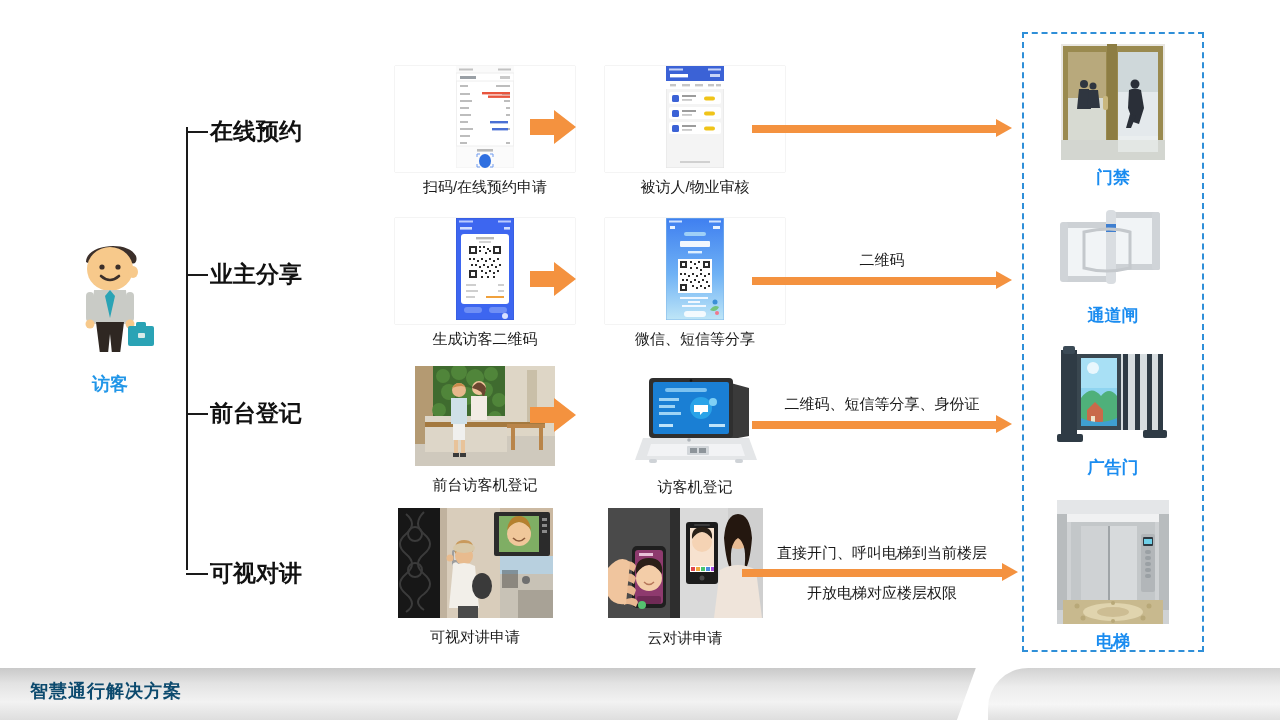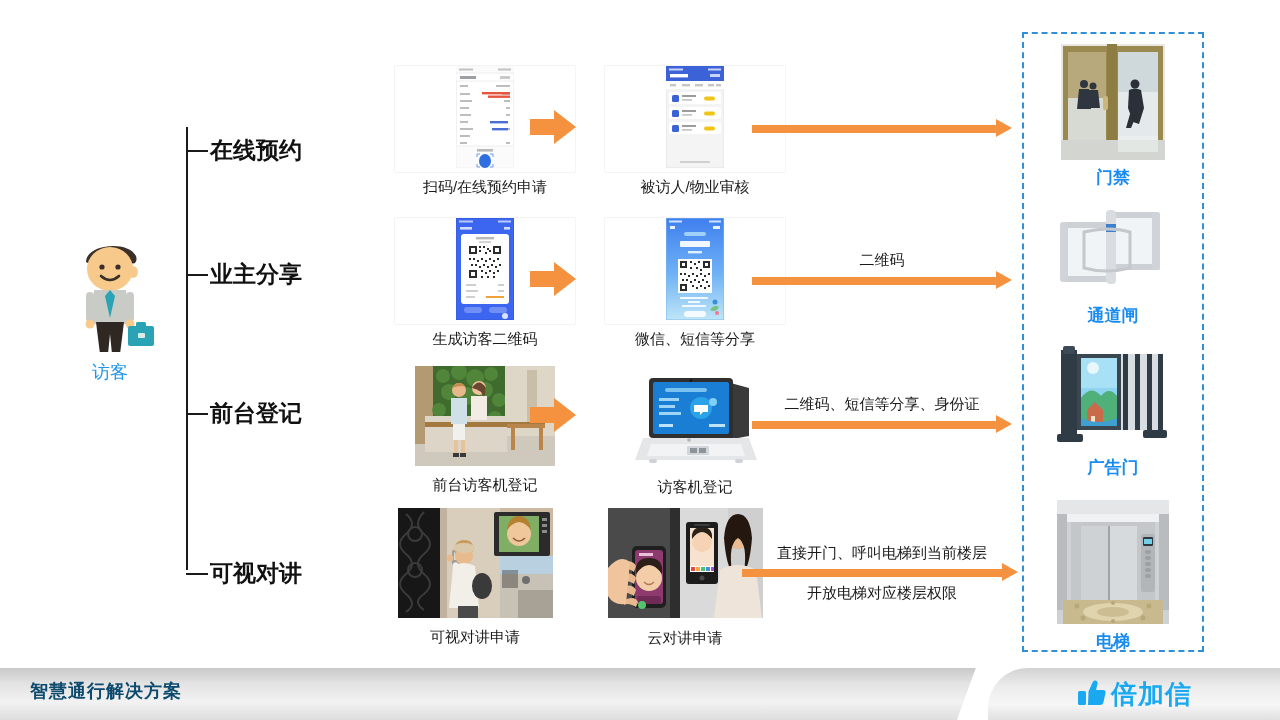--- a/index.html
+++ b/index.html
@@ -10,21 +10,21 @@
   }
   #slide{position:absolute;left:0;top:0;width:1280px;height:720px;}
 
   
   .header{position:absolute;left:22px;top:18px;display:flex;align-items:center;gap:10px;}
   .logo-chevrons{display:flex;align-items:center;gap:2px;}
   .page-title{font-size:35px;font-weight:bold;color:#1b5fa8;letter-spacing:1px;line-height:1;}
 
   
   .actor{position:absolute;left:45px;top:232px;width:130px;text-align:center;}
-  .actor-label{margin-top:4px;font-size:18px;font-weight:normal;color:#2196e8;}
+  .actor-label{margin-top:16px;font-size:18px;font-weight:bold;color:#2196e8;}
 
   
   .bracket{position:absolute;left:186px;top:127px;width:2px;height:443px;background:#1a1a1a;}
   .branch{position:absolute;display:flex;align-items:center;}
   .branch .tick{width:22px;height:2px;background:#1a1a1a;}
   .branch .branch-label{font-size:23px;font-weight:bold;color:#111;margin-left:2px;white-space:nowrap;}
 
   
   .row{position:absolute;left:340px;width:700px;}
   .step{position:absolute;text-align:center;}
@@ -100,21 +100,21 @@
         <rect x="78" y="94" width="26" height="20" rx="2" fill="#2aa3b5"></rect>
         <rect x="86" y="90" width="10" height="5" rx="1.5" fill="#2aa3b5"></rect>
         <rect x="88" y="101" width="7" height="5" rx="1" fill="#d8ebe9"></rect>
       </svg>
     </span>
     <div class="actor-label">访客</div>
   </div>
 
   <div class="bracket"></div>
 
-  <div class="branch" style="left:186px;top:116px;margin-top:19px;">
+  <div class="branch" style="left:186px;top:116px;">
     <span class="tick"></span>
     <span class="branch-label">在线预约</span>
   </div>
   <div class="branch" style="left:186px;top:259px;">
     <span class="tick"></span>
     <span class="branch-label">业主分享</span>
   </div>
   <div class="branch" style="left:186px;top:398px;">
     <span class="tick"></span>
     <span class="branch-label">前台登记</span>
@@ -706,24 +706,15 @@
         </svg>
       </div>
       <div class="device-label">电梯</div>
     </div>
   </div>
 
   <div class="footer">
     <div class="footer-left"></div>
     <div class="footer-right"></div>
     <div class="footer-title">智慧通行解决方案</div>
-    <div class="brand">
-      <span>
-        <svg width="28" height="26" viewBox="0 0 28 26">
-          <rect x="0" y="11" width="8" height="14" rx="1.5" fill="#1aa9f0"></rect>
-          <path d="M10 25 h12 q3 0 3.5 -3 l2 -9 q0.5 -3 -2.5 -3 h-7 l1.5 -6 q0.5 -3 -2 -3.5 q-2 -0.4 -3 2 l-4 9 z" fill="#1aa9f0"></path>
-        </svg>
-      </span>
-      <span class="brand-name">倍加信</span>
-    </div>
   </div>
 
 </div>
 
 </body></html>

